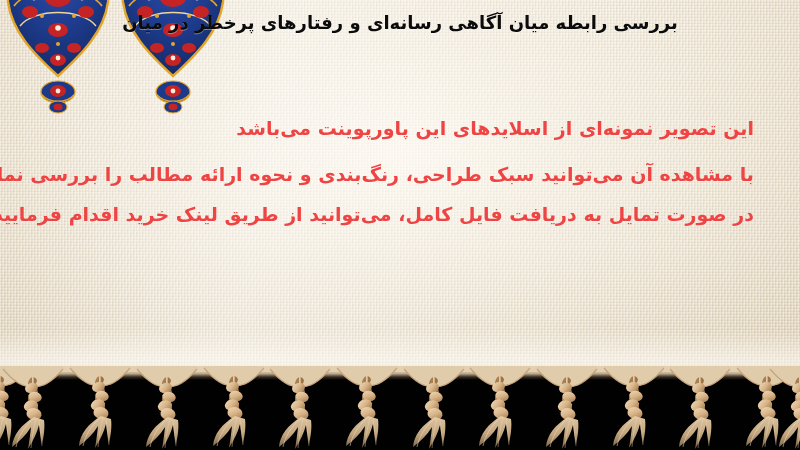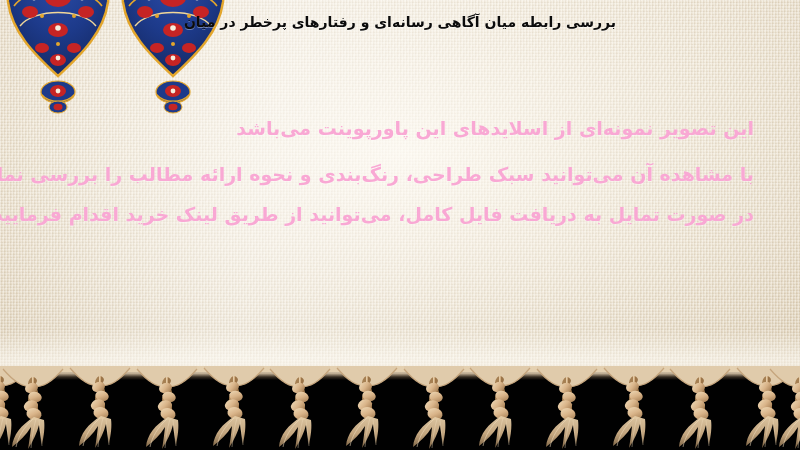--- a/index.html
+++ b/index.html
@@ -44,30 +44,30 @@
   .ornaments{position:absolute;left:0;top:0;width:800px;height:110px;pointer-events:none;}
   .orn{position:absolute;top:-46px;}
   .orn.o1{left:4px;}
   .orn.o2{left:119px;}
 
   
   .title{
     position:absolute;top:8px;left:0;width:800px;
     text-align:center;
     color:#0b0b0b;
-    font-size:14px;font-weight:700;line-height:29px;
+    font-size:18px;font-weight:700;line-height:29px;
     letter-spacing:0px;
     text-shadow:0 1px 0 rgba(255,255,255,.35);
   }
   .title .tline{display:block;white-space:nowrap;}
 
   .body{
     position:absolute;top:108px;right:46px;width:710px;
     text-align:right;
-    color:#f9a8d4;
+    color:#ef4444;
     font-size:19px;font-weight:700;line-height:40px;
     text-shadow:0 1px 0 rgba(255,255,255,.32);
   }
   .body .bline{display:block;white-space:nowrap;}
   .body .bline.first{margin-bottom:6px;}
 
   
   .fringe-band{
     position:absolute;left:0;top:372px;width:800px;height:78px;
     background:#010101;

